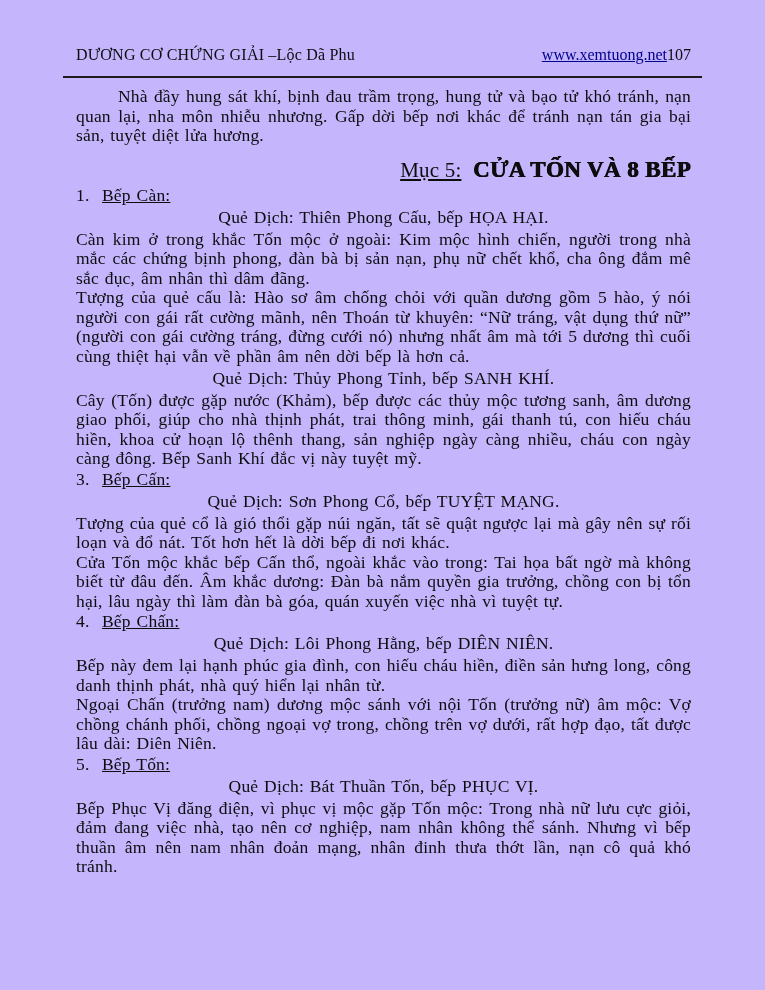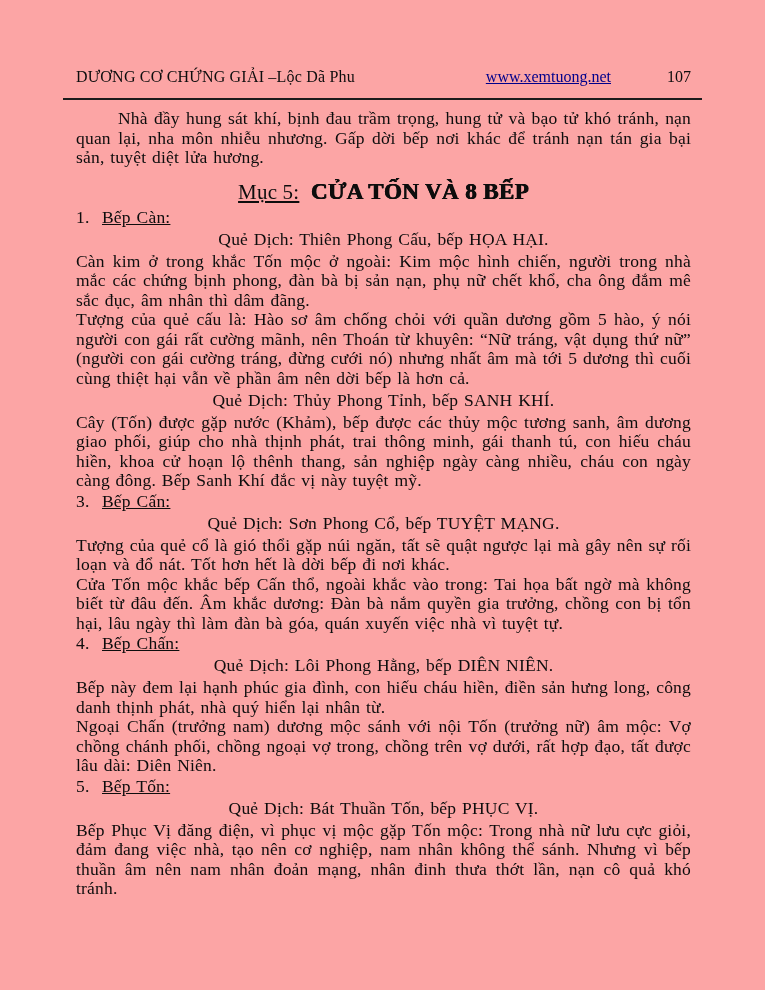--- a/index.html
+++ b/index.html
@@ -1,42 +1,42 @@
 <!DOCTYPE html>
 <html lang="vi"><head>
 <meta charset="utf-8">
 <style>
   html, body { margin: 0; padding: 0; background: #ffffff; }
   .page {
     position: relative;
     width: 765px;
     height: 990px;
     margin: 0 auto;
-    background: #fca5a5;
+    background: #c4b5fd;
     box-sizing: border-box;
-    padding: 67px 74px 0 76px;
+    padding: 45px 74px 0 76px;
     font-family: "Liberation Serif", serif;
     color: #0d0d0d;
     overflow: hidden;
   }
   
   .hdr {
     display: flex;
     align-items: baseline;
     font-size: 16px;
     line-height: 19px;
     white-space: nowrap;
   }
   .hdr-title { flex: 1 1 auto; letter-spacing: 0.2px; }
   .hdr-link {
     color: #00008B;
     text-decoration: underline;
     cursor: pointer;
   }
-  .hdr-page { margin-left: 56px; }
+  .hdr-page { }
   .rule {
     border: none;
     border-top: 2px solid #1c1c1c;
     margin: 12px -11px 9px -13px;
   }
   
   .bodytext {
     font-size: 17.5px;
     line-height: 19.5px;
     text-align: justify;
@@ -44,21 +44,21 @@
     word-spacing: 1.2px;
   }
   p { margin: 0; }
   .intro { text-indent: 42px; }
   
   .muc {
     margin: 10px 0 2px 0;
     font-weight: normal;
     font-size: 21px;
     line-height: 28px;
-    text-align: center;
+    text-align: right;
     word-spacing: normal;
   }
   .muc-label { text-decoration: underline; }
   .muc-title {
     font-size: 23px;
     font-weight: bold;
     letter-spacing: 0.4px;
     text-shadow: 0.7px 0 0 currentColor, 0 0.4px 0 currentColor;
     margin-left: 6px;
   }

